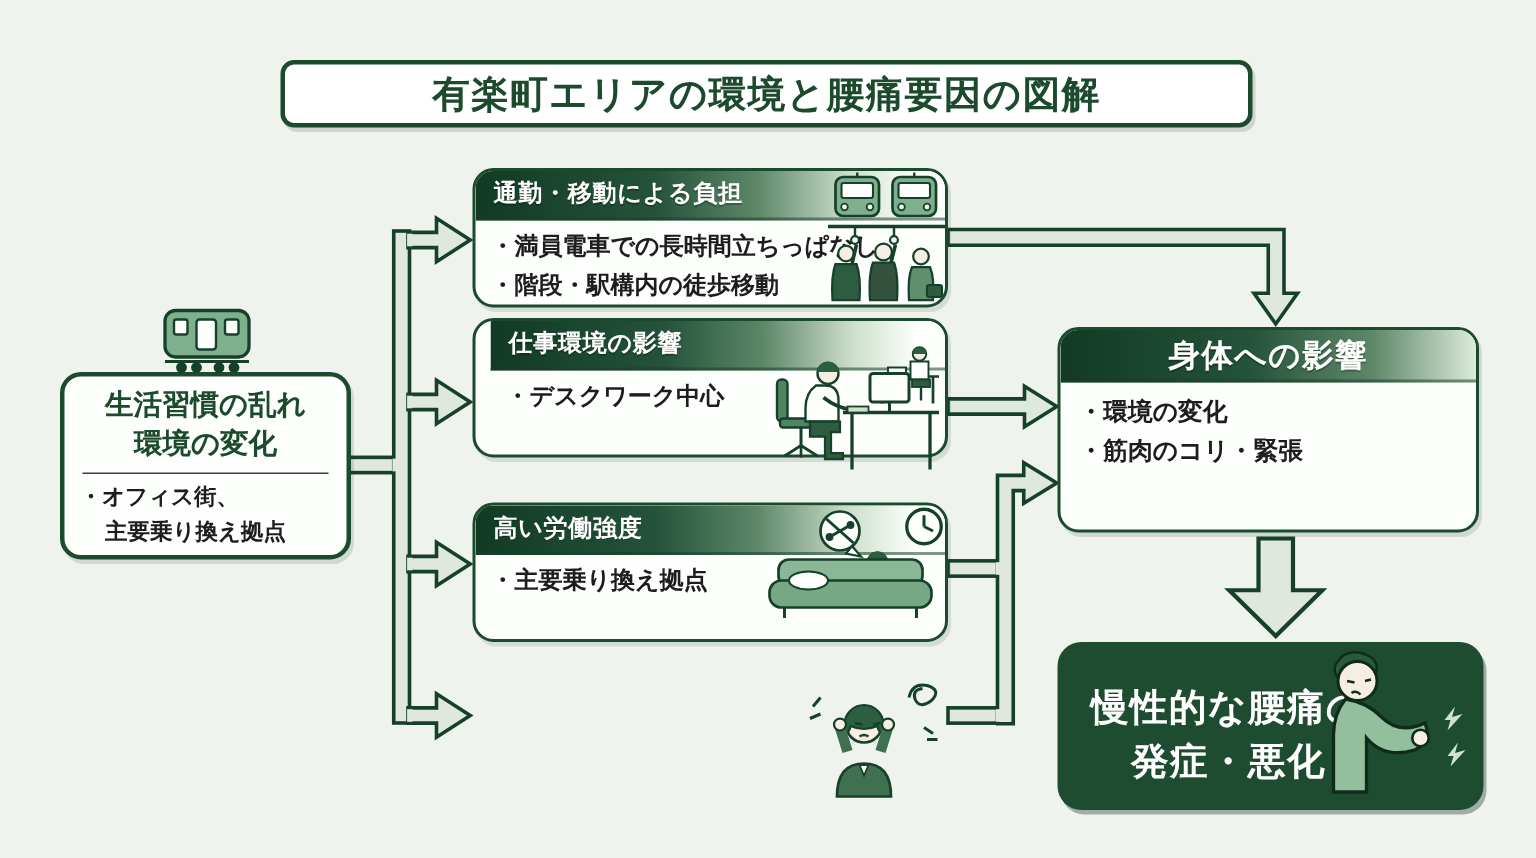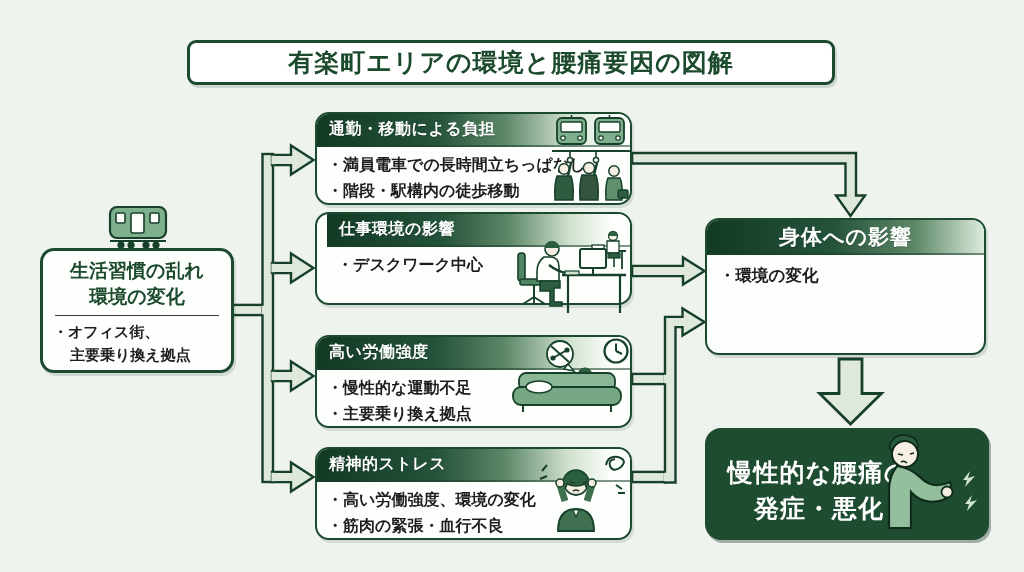--- a/index.html
+++ b/index.html
@@ -209,21 +209,20 @@
       <line x1="67" y1="34" x2="83" y2="34" class="ln" stroke-width="2"></line>
       <rect x="47" y="30" width="14" height="4" fill="#cfe0cd" stroke="#17402a" stroke-width="1.2"></rect>
     </g>
   </svg>
 
   <div class="factor-box fb3">
     <div class="factor-header">
       <span>高い労働強度</span>
     </div>
     <div class="factor-body">
-      <div>・慢性的な運動不足</div>
       <div>・主要乗り換え拠点</div>
     </div>
   </div>
   <svg class="factor-illus" style="left:505px; top:337px;" width="126" height="90" viewBox="0 0 126 90">
 
     <g>
       <circle cx="111" cy="14" r="11.5" fill="#fdfffd" stroke="#17402a" stroke-width="2.2"></circle>
       <line x1="111" y1="14" x2="111" y2="6.5" class="ln" stroke-width="2"></line>
       <line x1="111" y1="14" x2="117" y2="17" class="ln" stroke-width="2"></line>
     </g>
@@ -244,29 +243,20 @@
       <path d="M63,14 L48,6" class="ln" stroke-width="2.4"></path>
       <path d="M62,20 q-16,0 -22,8 l6,5 q8,-7 16,-6 z" fill="#2e5c41" stroke="#17402a" stroke-width="1.5"></path>
       <rect x="6" y="2" width="96" height="18" rx="7" fill="#8ab795" stroke="#17402a" stroke-width="1.8"></rect>
       <rect x="0" y="16" width="108" height="18" rx="8" fill="#76a884" stroke="#17402a" stroke-width="1.8"></rect>
       <ellipse cx="26" cy="16" rx="13" ry="6" fill="#fdfffd" stroke="#17402a" stroke-width="1.4"></ellipse>
       <line x1="10" y1="34" x2="10" y2="41" class="ln" stroke-width="2"></line>
       <line x1="98" y1="34" x2="98" y2="41" class="ln" stroke-width="2"></line>
     </g>
   </svg>
 
-  <div class="factor-box fb4">
-    <div class="factor-header">
-      <span>精神的ストレス</span>
-    </div>
-    <div class="factor-body">
-      <div>・高い労働強度、環境の変化</div>
-      <div>・筋肉の緊張・血行不良</div>
-    </div>
-  </div>
   <svg class="factor-illus" style="left:528px; top:449px;" width="102" height="90" viewBox="0 0 102 90">
     <g>
       <path d="M78,16 q2,-10 12,-8 q10,3 3,10 q-8,6 -11,-1 q-2,-6 5,-7" class="ln" stroke-width="2"></path>
     </g>
     <path d="M14,22 l5,-6 M12,30 l7,-3 M88,36 l6,4 M90,44 l7,0" class="ln" stroke-width="2"></path>
     <g transform="translate(12,8)">
       <circle cx="36" cy="26" r="12" fill="#f6eee2" stroke="#17402a" stroke-width="1.8"></circle>
       <path d="M23,26 a13,13 0 0 1 26,0 l1,5 q-4,2 -5,-4 q-9,4 -18,0 q-1,6 -5,4 z" fill="#2c5e40" stroke="#17402a" stroke-width="1.4"></path>
       <path d="M30,25 l5,1 M42,26 l5,-1 M33,34 q3,-2 6,0" class="ln" stroke-width="1.6"></path>
       <line x1="25" y1="44" x2="20" y2="28" stroke="#3f7050" stroke-width="7"></line>
@@ -277,20 +267,21 @@
       <path d="M33,53 l3,7 l3,-7 z" fill="#fdfffd" stroke="#17402a" stroke-width="1.2"></path>
     </g>
   </svg>
 
   <div class="effect-box">
     <div class="effect-header">
       <span>身体への影響</span>
     </div>
     <div class="effect-body">
       <div>・環境の変化</div>
+      <div>・筋肉のコリ・緊張</div>
     </div>
   </div>
 
   <div class="outcome-box">
     <div class="outcome-text">
       <div>慢性的な腰痛の</div>
       <div>発症・悪化</div>
     </div>
     <svg class="outcome-illus" width="120" height="106" viewBox="0 0 120 106">
       <circle cx="38" cy="22" r="13" fill="#f6eee2" stroke="#0e2b1b" stroke-width="2"></circle>

